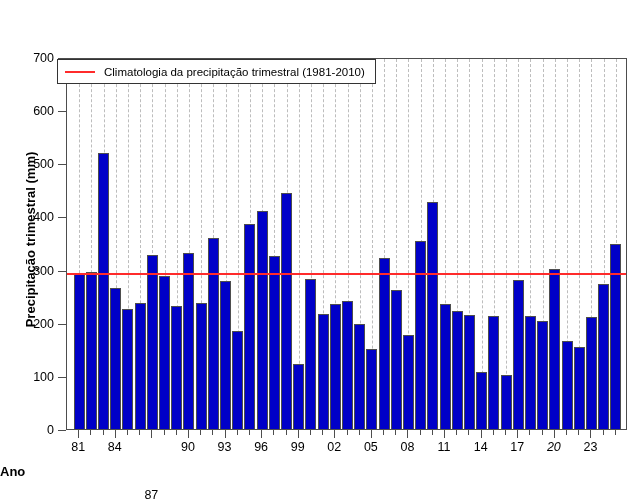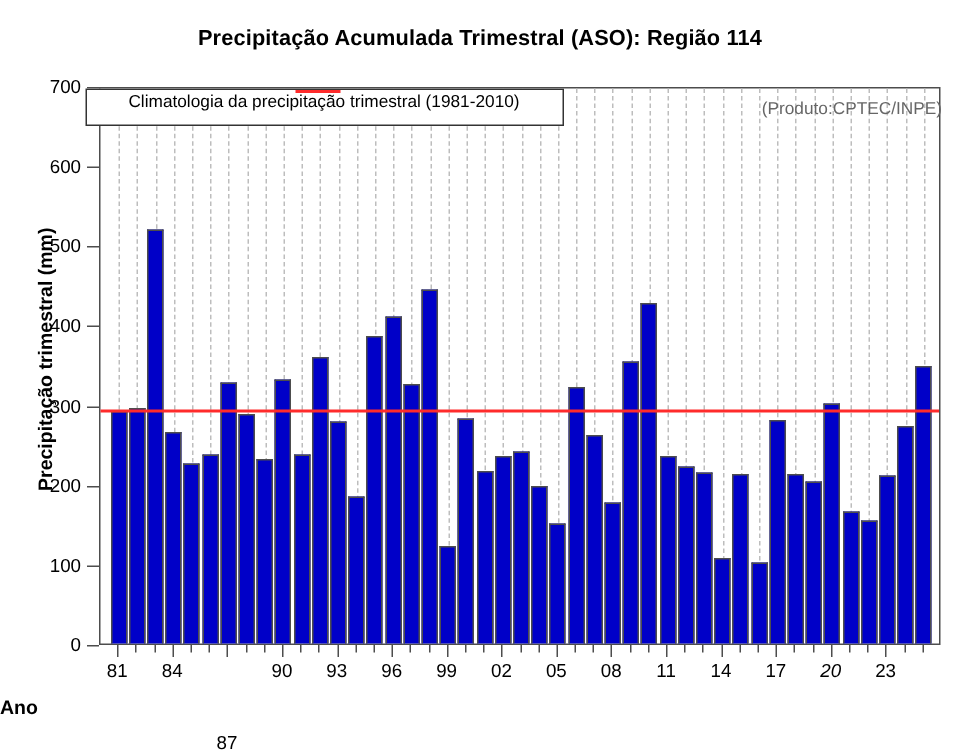--- a/index.html
+++ b/index.html
@@ -152,21 +152,20 @@
     color: #666666;
     z-index: 5;
     white-space: nowrap;
   }
 </style>
 </head>
 <body>
 
 <div id="figure">
 
-  <div id="chart-title">Precipitação Acumulada Trimestral (ASO): Região 114</div>
 
   <div id="ylabel">Precipitação trimestral (mm)</div>
   <div id="xlabel">Ano</div>
 
   <div id="axes-decor">
       <div class="ytick" style="top: 430px;"></div>
       <div class="ytick-label" style="top: 430px; right: 586px;">0</div>
       <div class="ytick" style="top: 376.86px;"></div>
       <div class="ytick-label" style="top: 376.86px; right: 586px;">100</div>
       <div class="ytick" style="top: 323.71px;"></div>
@@ -334,20 +333,19 @@
         <div class="bar" title="20: 301 mm" style="left: 482.33px; height: 159.96px; background: rgb(0, 0, 200); border-color: rgb(77, 77, 77);"></div>
         <div class="bar" title="21: 166 mm" style="left: 494.52px; height: 88.22px; background: rgb(0, 0, 200); border-color: rgb(77, 77, 77);"></div>
         <div class="bar" title="22: 155 mm" style="left: 506.72px; height: 82.37px; background: rgb(0, 0, 200); border-color: rgb(77, 77, 77);"></div>
         <div class="bar" title="23: 211 mm" style="left: 518.91px; height: 112.13px; background: rgb(0, 0, 200); border-color: rgb(77, 77, 77);"></div>
         <div class="bar" title="22: 273 mm" style="left: 531.11px; height: 145.08px; background: rgb(0, 0, 200); border-color: rgb(77, 77, 77);"></div>
         <div class="bar" title="23: 348 mm" style="left: 543.3px; height: 184.94px; background: rgb(0, 0, 200); border-color: rgb(77, 77, 77);"></div>
       </div>
     <div id="clim-line" style="bottom: 153.65px; background: rgb(255, 43, 43);"></div>
   </div>
 
-  <div id="legend-box" style="width: 319px; flex-direction: column;">
+  <div id="legend-box" style="width: 319px;">
     <span id="legend-swatch"></span>
     <span id="legend-label">Climatologia da precipitação trimestral (1981-2010)</span>
   </div>
 
-  <div id="producer">(Produto:CPTEC/INPE)</div>
 
 </div>
 
 </body></html>

